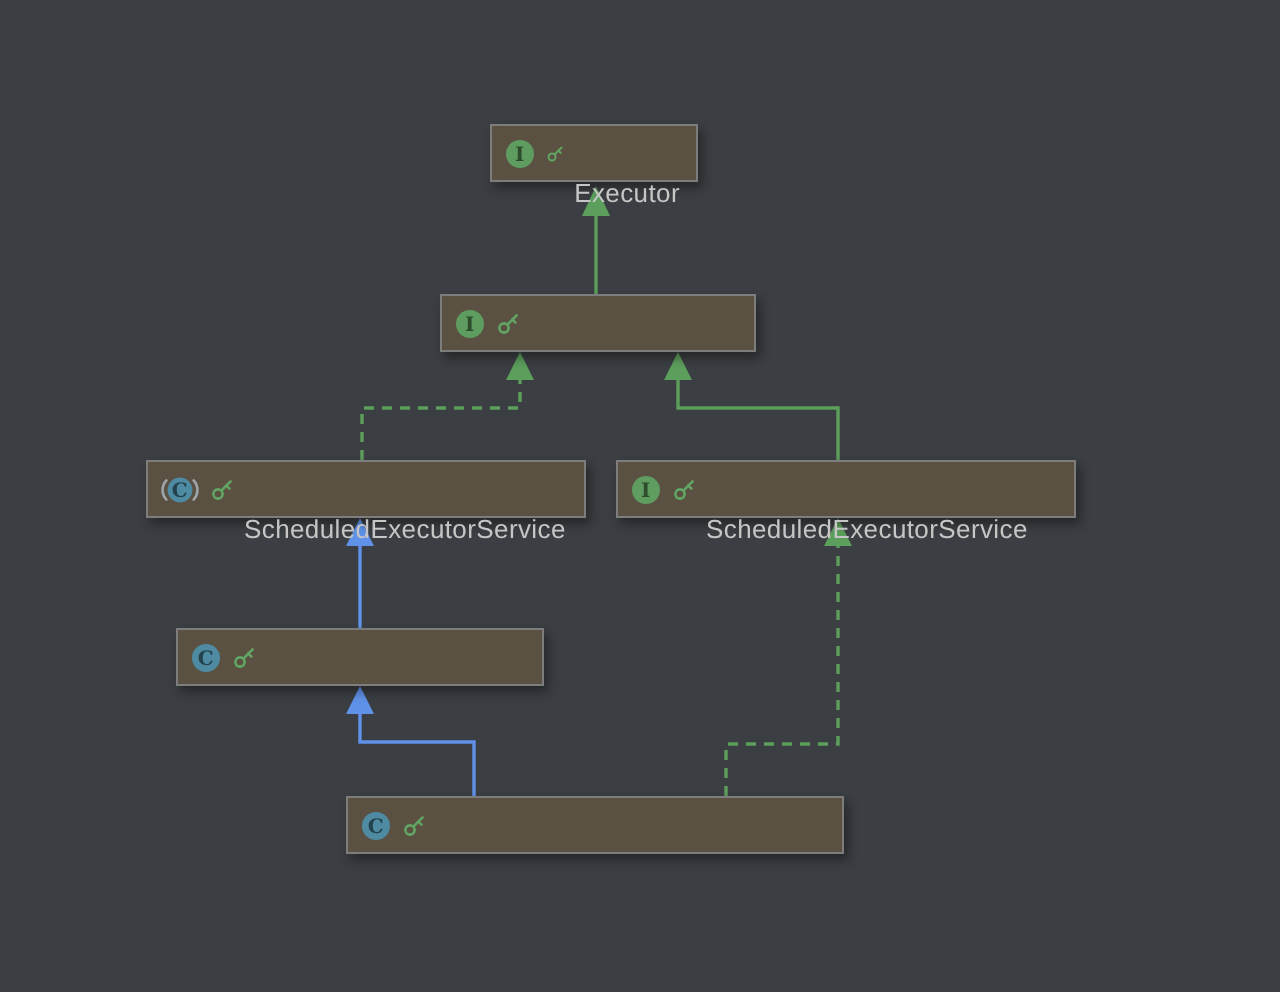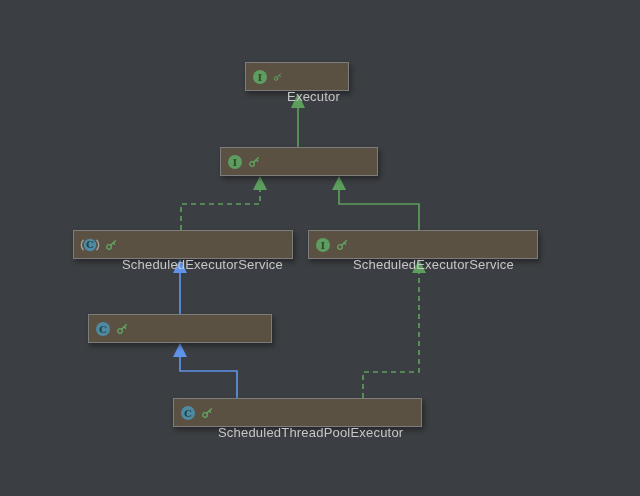--- a/index.html
+++ b/index.html
@@ -141,16 +141,15 @@
   <div class="node n-scheduled-thread-pool-executor">
     <svg class="type-icon" width="16" height="16" viewBox="0 0 16 16">
       <circle class="cl-circle" cx="8" cy="8" r="7"></circle>
       <text class="cl-letter" x="8" y="11.5">C</text>
     </svg>
     <svg class="key-icon" width="12" height="12" viewBox="0 0 12 12">
       <circle cx="4" cy="8" r="2.3"></circle>
         <line x1="5.7" y1="6.3" x2="10.3" y2="1.7"></line>
         <line x1="8.2" y1="3.8" x2="9.7" y2="5.3"></line>
     </svg>
-    <span class="label">ScheduledThreadPoolExecutor</span>
   </div>
 
 </div>
 
 </body></html>

